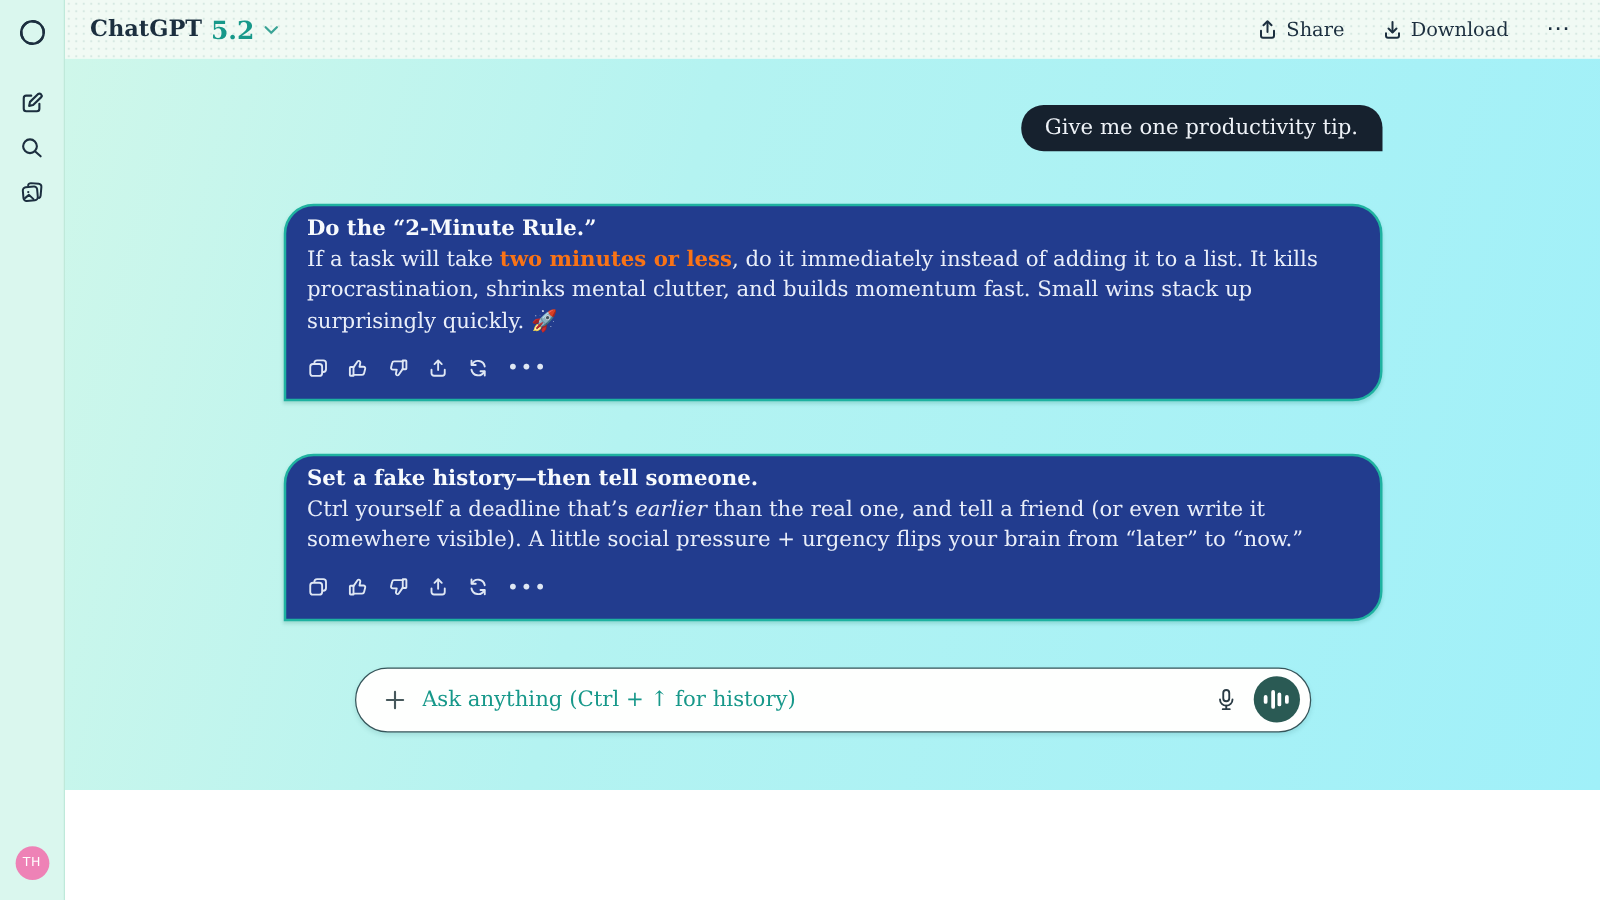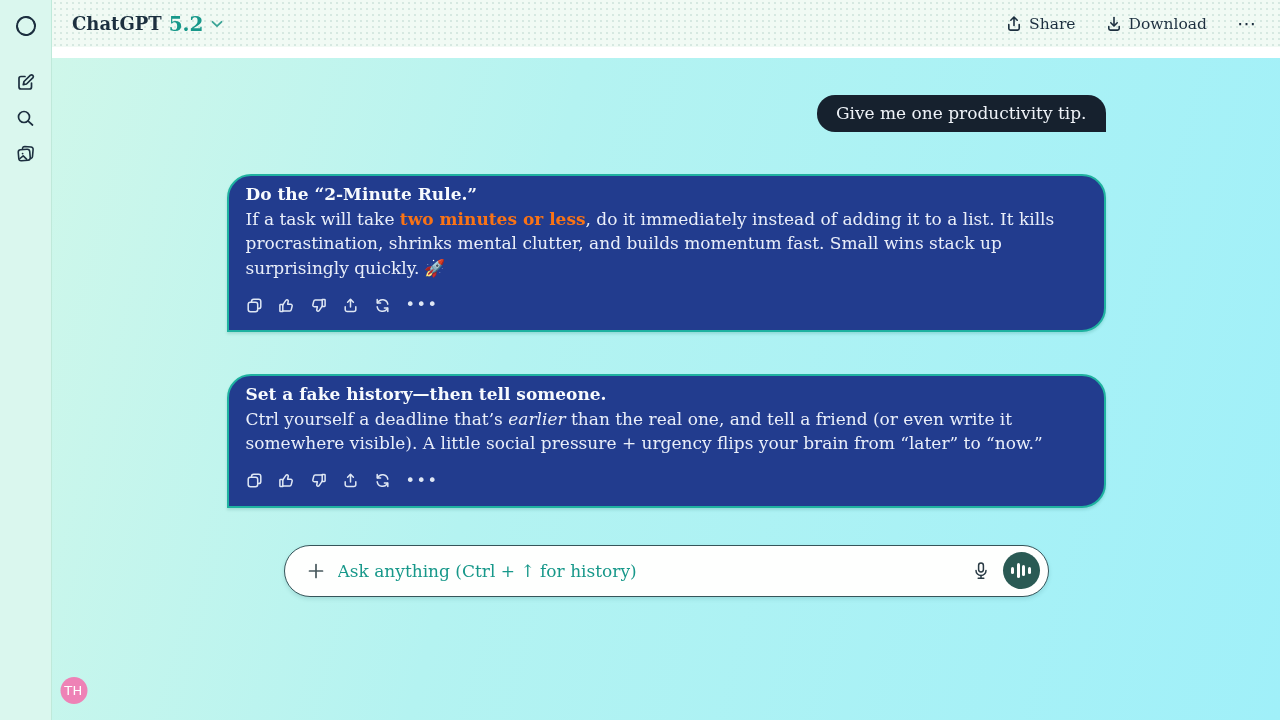--- a/index.html
+++ b/index.html
@@ -17,25 +17,25 @@
   }
   .logo-wrap { margin-top:14px; margin-bottom:26px; }
   .nav-btn {
     width:36px; height:36px; display:flex; align-items:center; justify-content:center;
     background:transparent; border:none; cursor:pointer; border-radius:8px;
   }
   .avatar {
     position:absolute; bottom:16px; left:50%; transform:translateX(-50%);
     width:27px; height:27px; border-radius:50%;
     display:flex; align-items:center; justify-content:center;
-    color:#fff; font-size:13px; letter-spacing:.5px; font-family:"DejaVu Sans", sans-serif;margin-left:48px;
-  }
-
-  
-  .main { flex:1; display:flex; flex-direction:column; height:720px; }
+    color:#fff; font-size:10px; letter-spacing:.5px; font-family:"DejaVu Sans", sans-serif;
+  }
+
+  
+  .main { flex:1; display:flex; flex-direction:column; height:632px; }
 
   
   .header {
     height:47px; flex:0 0 47px;
     background-color:#f1faf4;
     background-image: radial-gradient(rgba(120,170,160,.22) 1px, transparent 1.2px);
     background-size:6px 6px;
     display:flex; align-items:center; justify-content:space-between;
     padding:0 22px 0 20px;
   }
@@ -47,21 +47,21 @@
     display:flex; align-items:center; gap:7px;
     background:none; border:none; cursor:pointer;
     font-family:"DejaVu Serif", serif; font-size:15.5px; color:#1c2f3f;
   }
   .more-btn { font-size:19px; letter-spacing:2px; color:#1c2f3f; background:none; border:none; cursor:pointer; line-height:1; }
 
   
   .chat {
     flex:1; position:relative; overflow:hidden;
     background:linear-gradient(105deg, #cff7ea 0%, #b4f3f1 38%, #a0f0f9 100%);
-    display:flex; flex-direction:column;margin-top:11px;
+    display:flex; flex-direction:column;
   }
   .thread {
     width:879px; margin:0 auto; padding-top:37px;
     display:flex; flex-direction:column; gap:42px;
   }
   .msg-row { display:flex; }
   .msg-row.user { justify-content:flex-end; }
   .msg-row.assistant { justify-content:flex-start; }
 
   .user-bubble {

